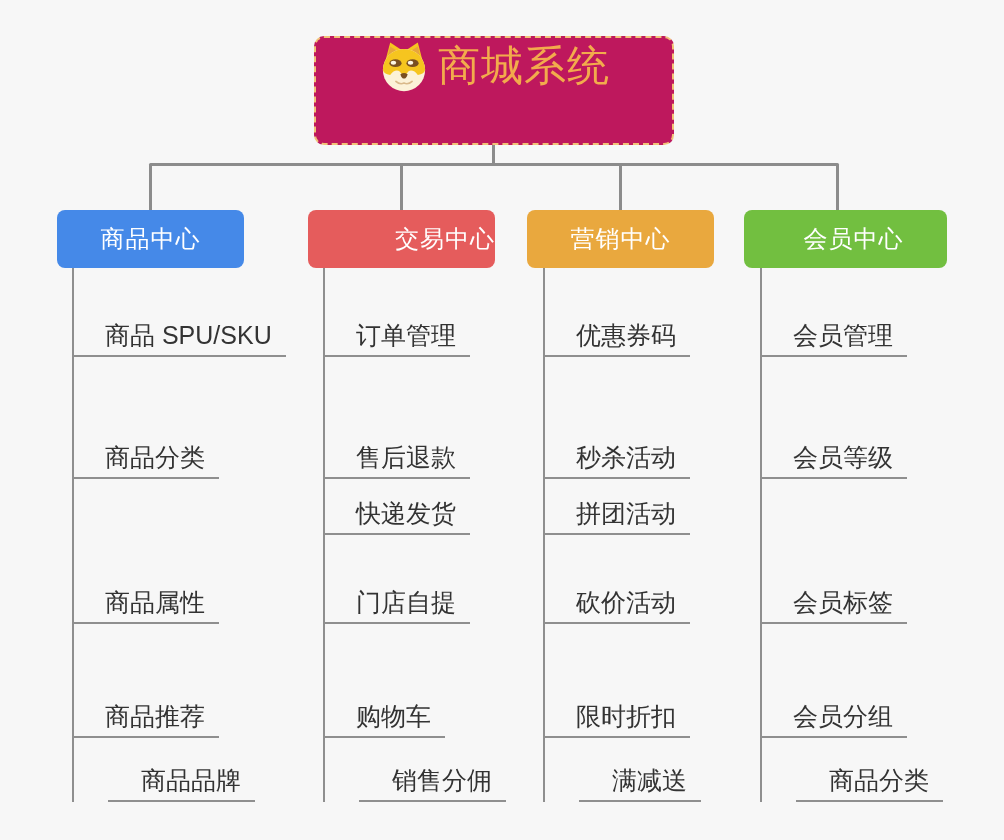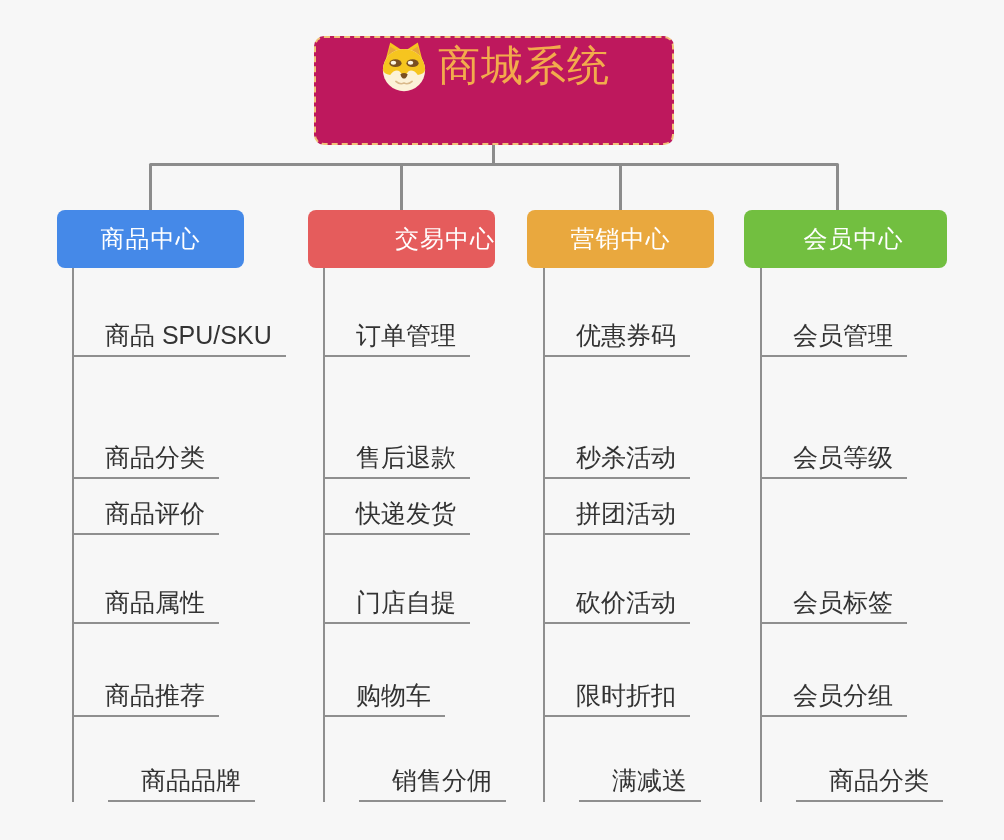--- a/index.html
+++ b/index.html
@@ -67,21 +67,21 @@
     border-bottom:2px solid #8f8f8f;
   }
   .sub-item.c0{left:72px;}
   .sub-item.c1{left:323px;}
   .sub-item.c2{left:543px;}
   .sub-item.c3{left:760px;}
   .sub-item.r0{top:315px;}
   .sub-item.r1{top:404px;margin-top:33px;}
   .sub-item.r2{top:493px;}
   .sub-item.r3{top:582px;}
-  .sub-item.r4{top:675px;}
+  .sub-item.r4{top:696px;}
   .sub-item.r5{top:760px;margin-left:36px;}
 </style>
 </head>
 <body>
 
 <div class="canvas">
 
   <div class="line root-stem"></div>
   <div class="line bus"></div>
   <div class="line drop d0"></div>
@@ -126,21 +126,20 @@
     <span>会员中心</span>
   </div>
 
   <div class="spine c0"></div>
   <div class="spine c1"></div>
   <div class="spine c2"></div>
   <div class="spine c3"></div>
 
   <div class="sub-item c0 r0">商品 SPU/SKU</div>
   <div class="sub-item c0 r1">商品分类</div>
-  <div class="sub-item c0 r2">商品评价</div>
   <div class="sub-item c0 r3">商品属性</div>
   <div class="sub-item c0 r4">商品推荐</div>
   <div class="sub-item c0 r5">商品品牌</div>
 
   <div class="sub-item c1 r0">订单管理</div>
   <div class="sub-item c1 r1">售后退款</div>
   <div class="sub-item c1 r2">快递发货</div>
   <div class="sub-item c1 r3">门店自提</div>
   <div class="sub-item c1 r4">购物车</div>
   <div class="sub-item c1 r5">销售分佣</div>

